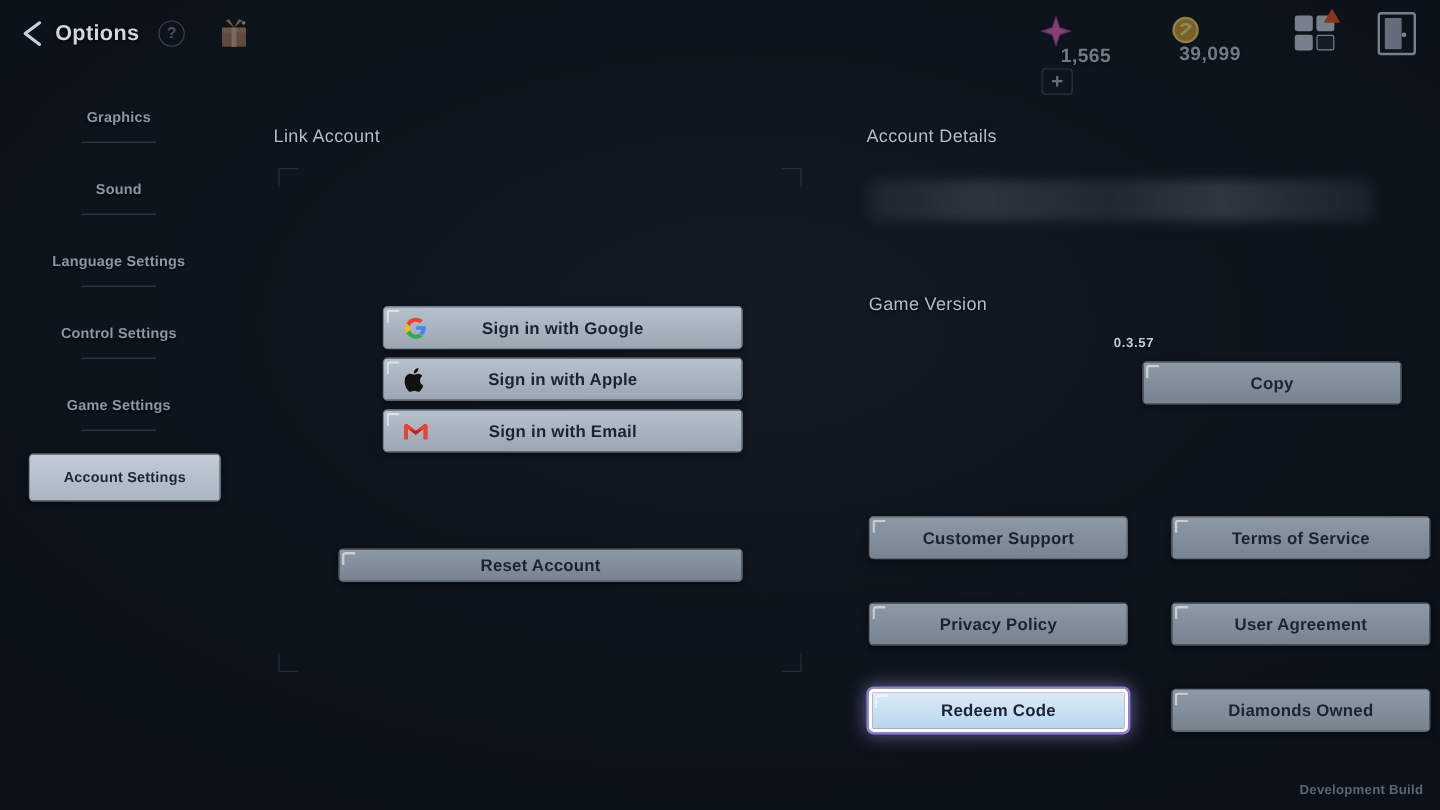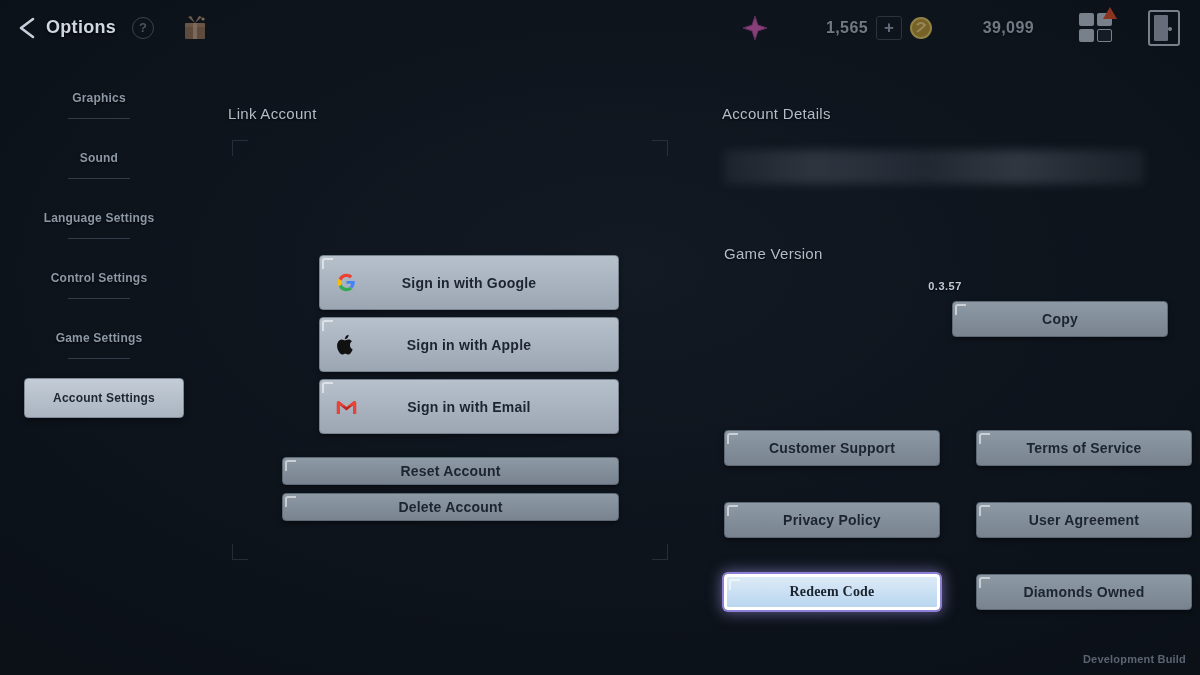--- a/index.html
+++ b/index.html
@@ -76,20 +76,21 @@
     opacity: 0.55;
   }
 
   .topbar-spacer { flex: 1; }
 
   .currency {
     display: flex;
     align-items: center;
     height: 30px;
     margin-right: 4px;
+    flex-direction: column;
   }
 
   .cur-icon {
     width: 30px; height: 30px;
     display: flex; align-items: center; justify-content: center;
     opacity: 0.62;
   }
 
   .cur-value {
     min-width: 104px;
@@ -284,31 +285,30 @@
   .btn.dim {
     background: linear-gradient(180deg, #8e99a6 0%, #78838f 100%);
     border-color: #5e6976;
   }
 
   .btn.highlighted {
     background: linear-gradient(180deg, #dceaf7 0%, #b9d6ef 100%);
     border: 3px solid #ffffff;
     color: #1b242f;
     box-shadow: 0 0 0 2px #8e7fd6, 0 0 14px 3px rgba(160, 150, 230, 0.55);
-    font-family: Liberation Serif, serif;
   }
 
   
   .signin-list {
     position: absolute;
     left: 54px; top: 150px;
     width: 337px;
   }
   .btn-signin {
-    height: 55px;
+    height: 36px;
     margin-bottom: 7px;
     justify-content: flex-end;
     padding-left: 0;
     margin-left: 37px;
   }
   .btn-signin .brand {
     width: 52px;
     height: 100%;
     display: flex;
     align-items: center;
@@ -517,23 +517,20 @@
           </svg>
         </span>
         <span class="lbl">Sign in with Email</span>
       </div>
     </div>
 
     <div class="acct-actions">
       <div class="btn btn-acct dim">
         <span>Reset Account</span>
       </div>
-      <div class="btn btn-acct dim">
-        <span>Delete Account</span>
-      </div>
     </div>
   </div>
 
   <div class="col-right">
 
     <div class="section-title">Account Details</div>
 
     <div class="acct-id-field"></div>
 
     <div class="btn btn-copy dim">

